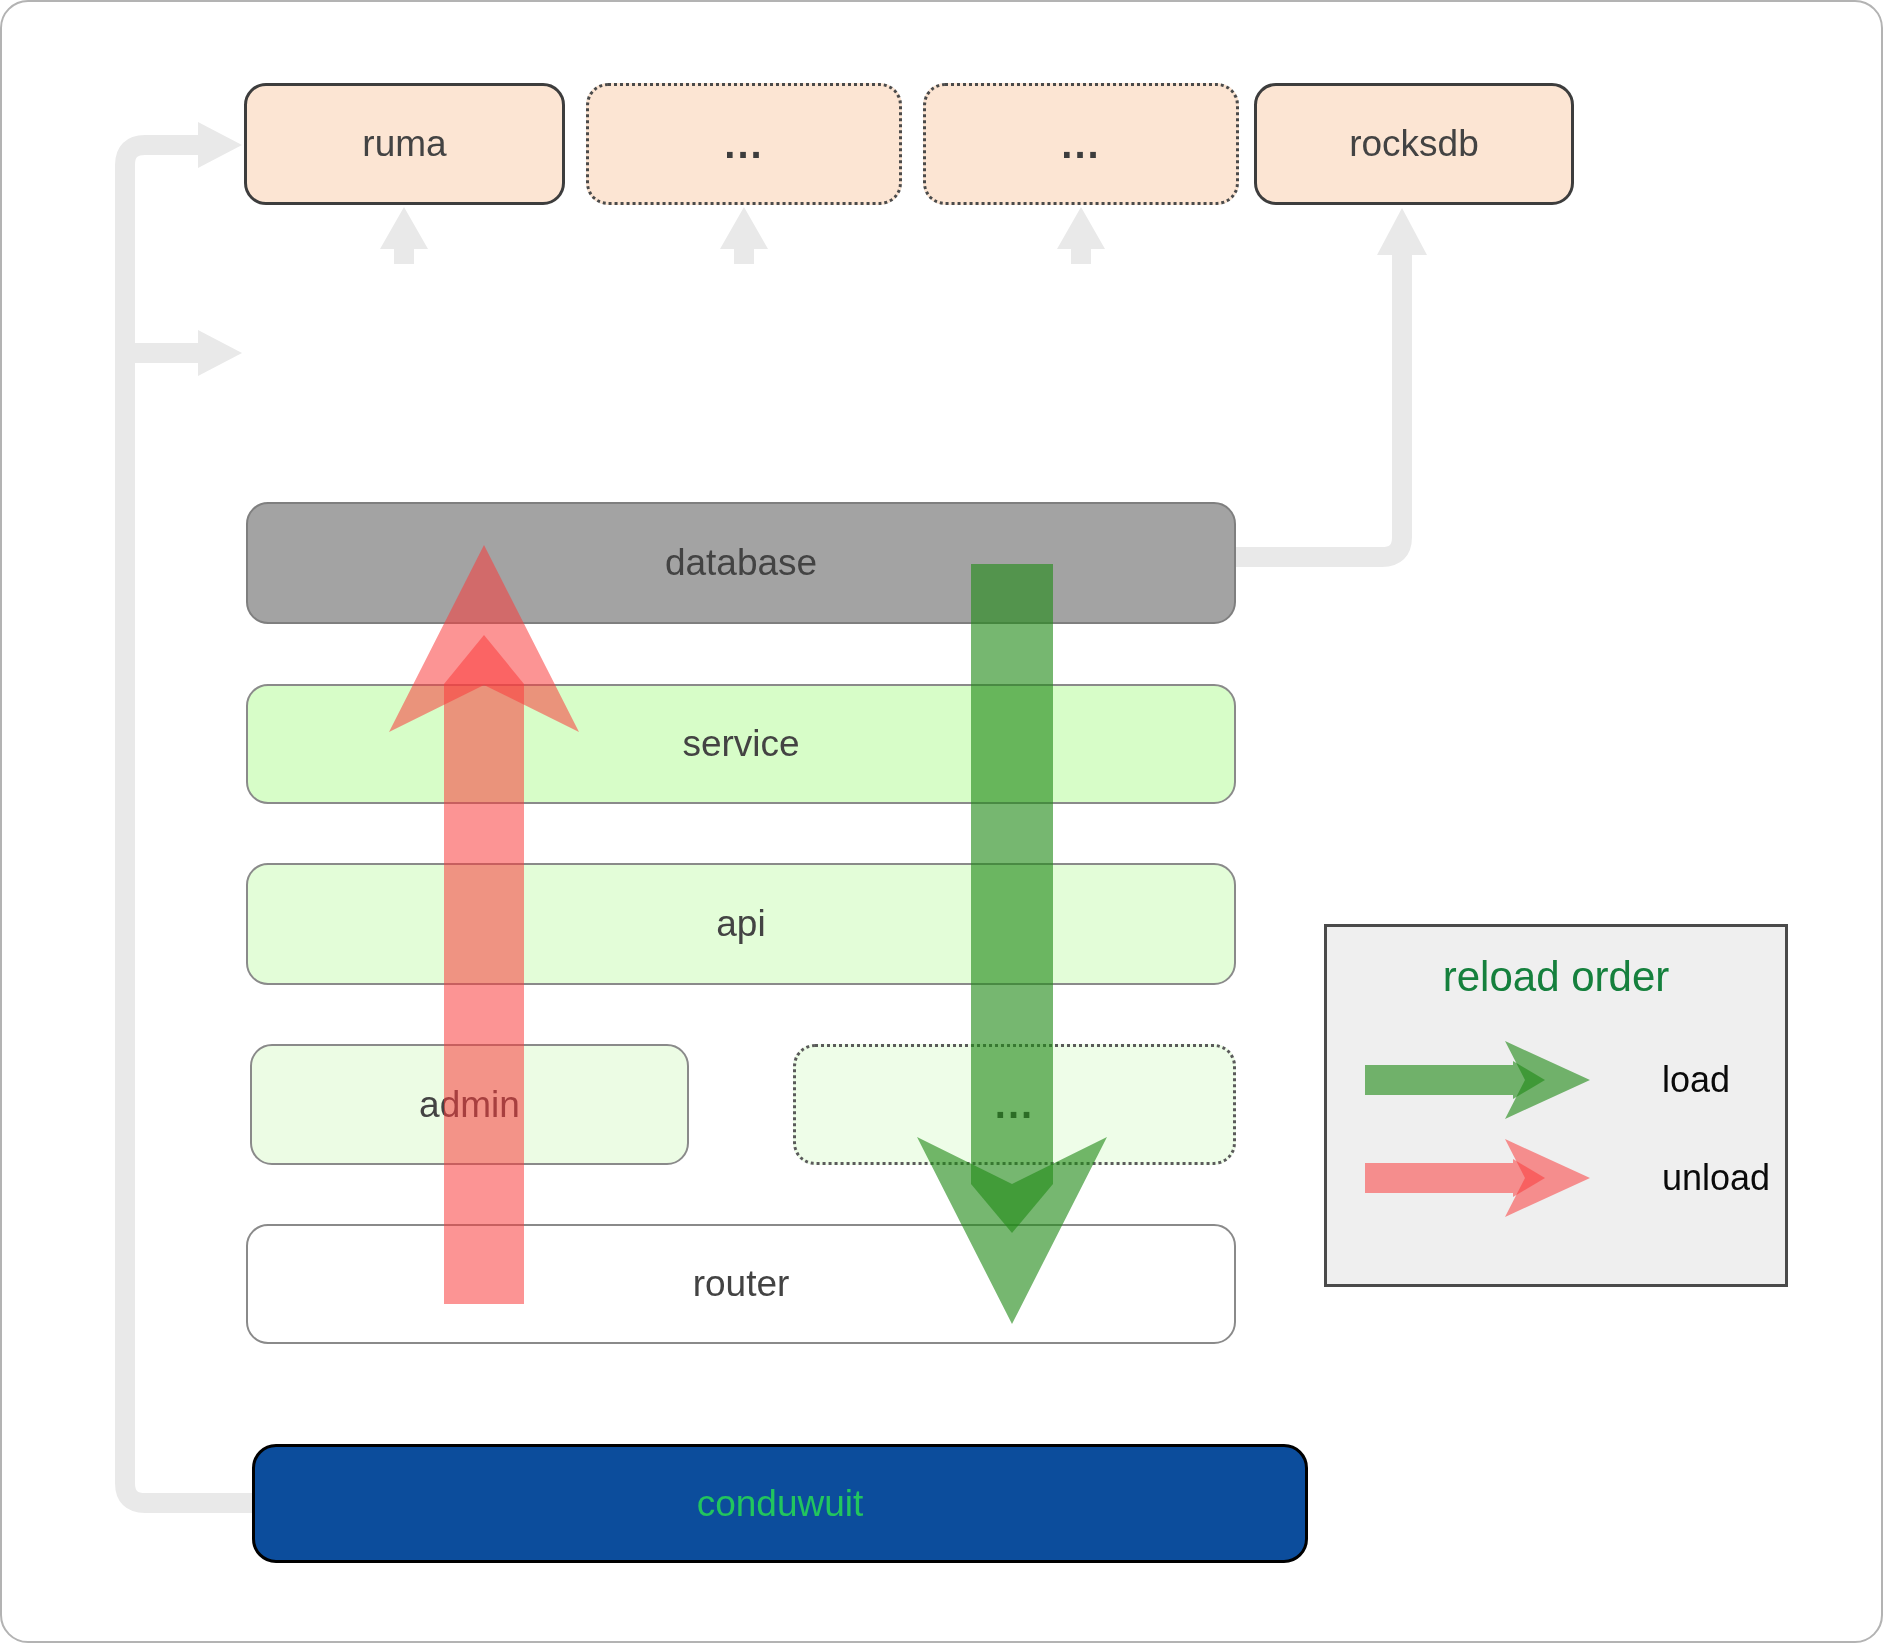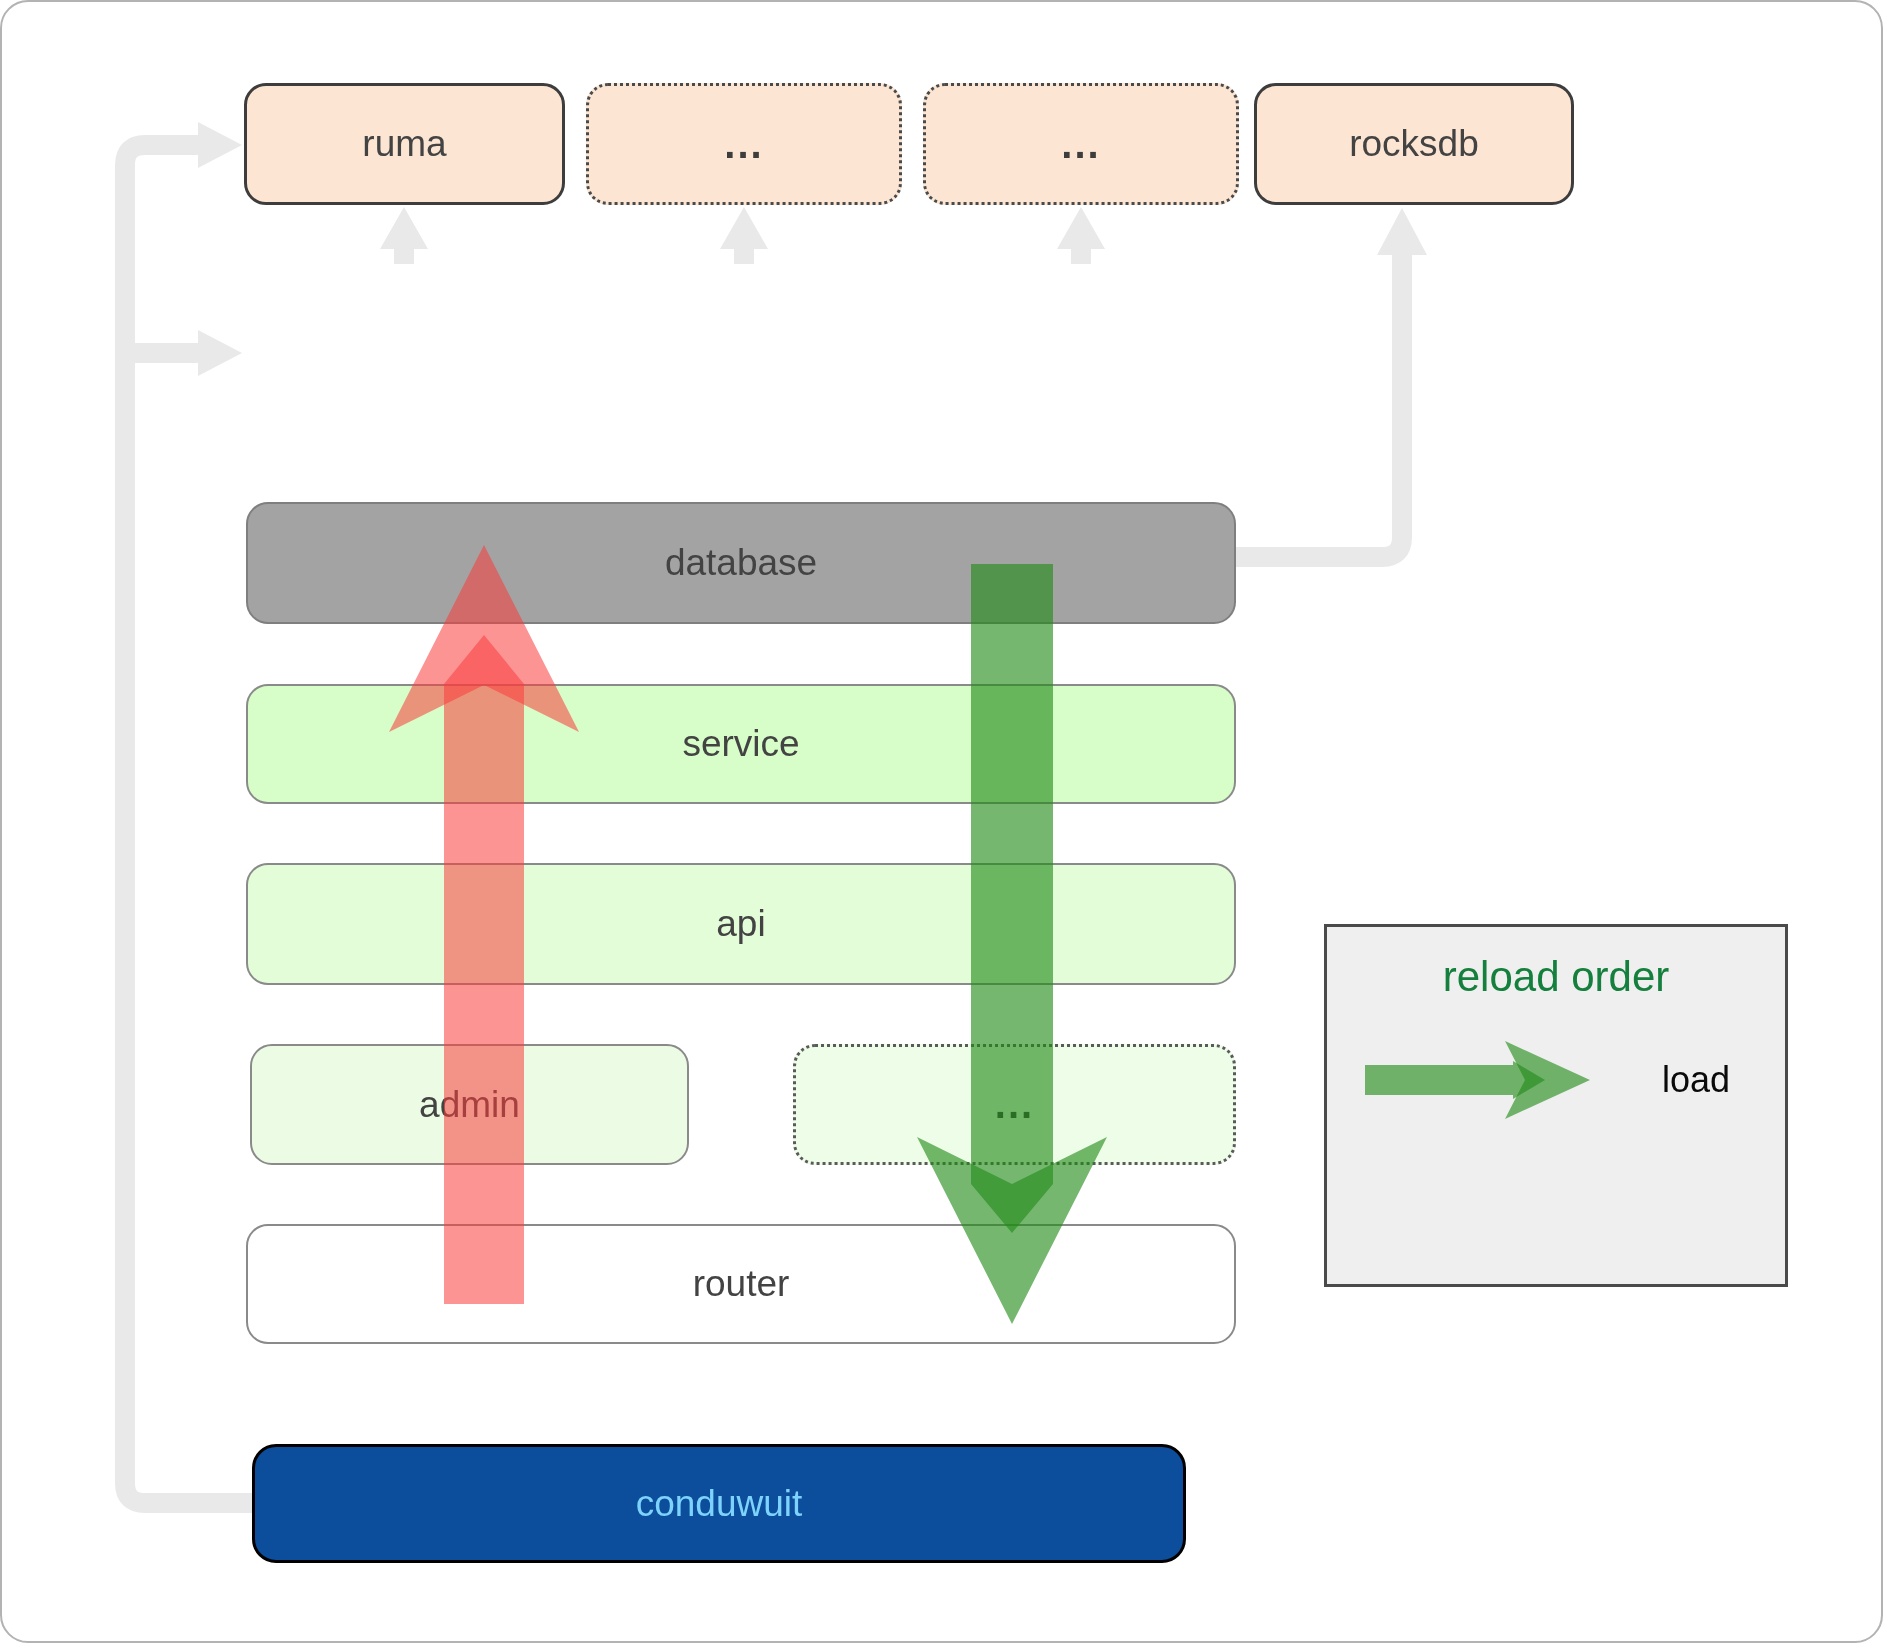--- a/index.html
+++ b/index.html
@@ -44,22 +44,22 @@
   .b-rocksdb { left: 1252px; top: 81px; width: 320px; height: 122px; background: #fce5d3; border: 3px solid #3d3d3d; }
 
   
   .b-core     { left: 244px; top: 262px;  width: 990px; height: 186px; background: #d5e8fa; border: 2px solid #8a8a8a; }
   .b-database { left: 244px; top: 500px;  width: 990px; height: 122px; background: #a3a3a3; border: 2px solid #7f7f7f; }
   .b-service  { left: 244px; top: 682px;  width: 990px; height: 120px; background: #d7fdc8; border: 2px solid #8a8a8a; }
   .b-api      { left: 244px; top: 861px;  width: 990px; height: 122px; background: #e3fdd8; border: 2px solid #8a8a8a; }
   .b-admin    { left: 248px; top: 1042px; width: 439px; height: 121px; background: #ecfce4; border: 2px solid #8a8a8a; }
   .b-dep3     { left: 791px; top: 1042px; width: 443px; height: 121px; background: #eefde8; border: 3px dotted #5a5a5a; }
   .b-router   { left: 244px; top: 1222px; width: 990px; height: 120px; background: #ffffff; border: 2px solid #8a8a8a; }
-  .b-conduwuit{ left: 250px; top: 1442px; width: 934px; height: 119px; background: #0c4d9c; border: 3px solid #000000;
-                border-radius: 24px; color: #7dd3fc; }
+  .b-conduwuit{ left: 250px; top: 1442px; width: 1056px; height: 119px; background: #0c4d9c; border: 3px solid #000000;
+                border-radius: 24px; color: #22c55e; }
 
   
   .legend {
     position: absolute;
     left: 1322px; top: 922px;
     width: 464px; height: 363px;
     box-sizing: border-box;
     background: #efefef;
     border: 3px solid #4a4a4a;
     z-index: 3;
@@ -162,15 +162,23 @@
 
     <div class="legend-row first">
       <svg viewBox="0 0 225 90">
         <polygon fill-opacity="0.62" points="0,30 148,30 148,60 0,60" fill="#228b18"></polygon>
         <polygon fill-opacity="0.62" points="148,26 180,45 148,64" fill="#228b18"></polygon>
         <polygon fill-opacity="0.62" points="225,45 140,84 160,45 140,6" fill="#228b18"></polygon>
       </svg>
       <span class="legend-item-label">load</span>
     </div>
 
+    <div class="legend-row second">
+      <svg viewBox="0 0 225 90">
+        <polygon fill-opacity="0.55" points="0,30 148,30 148,60 0,60" fill="#fa3c3c"></polygon>
+        <polygon fill-opacity="0.55" points="148,26 180,45 148,64" fill="#fa3c3c"></polygon>
+        <polygon fill-opacity="0.55" points="225,45 140,84 160,45 140,6" fill="#fa3c3c"></polygon>
+      </svg>
+      <span class="legend-item-label">unload</span>
+    </div>
   </div>
 
 </div>
 
 </body></html>

